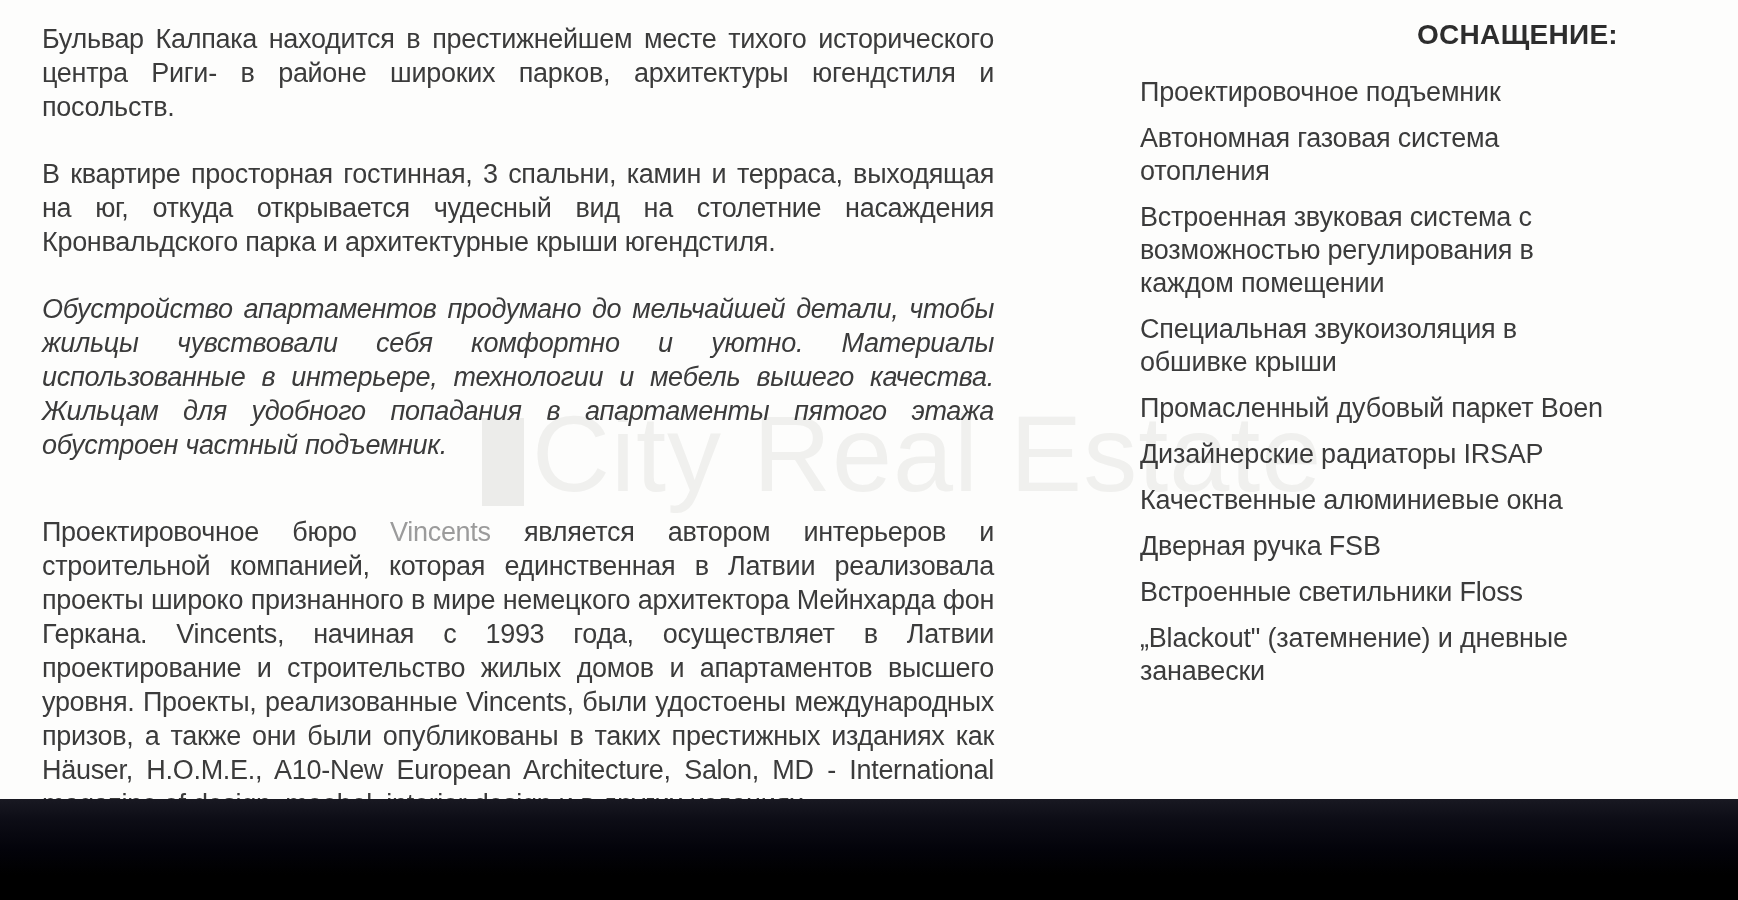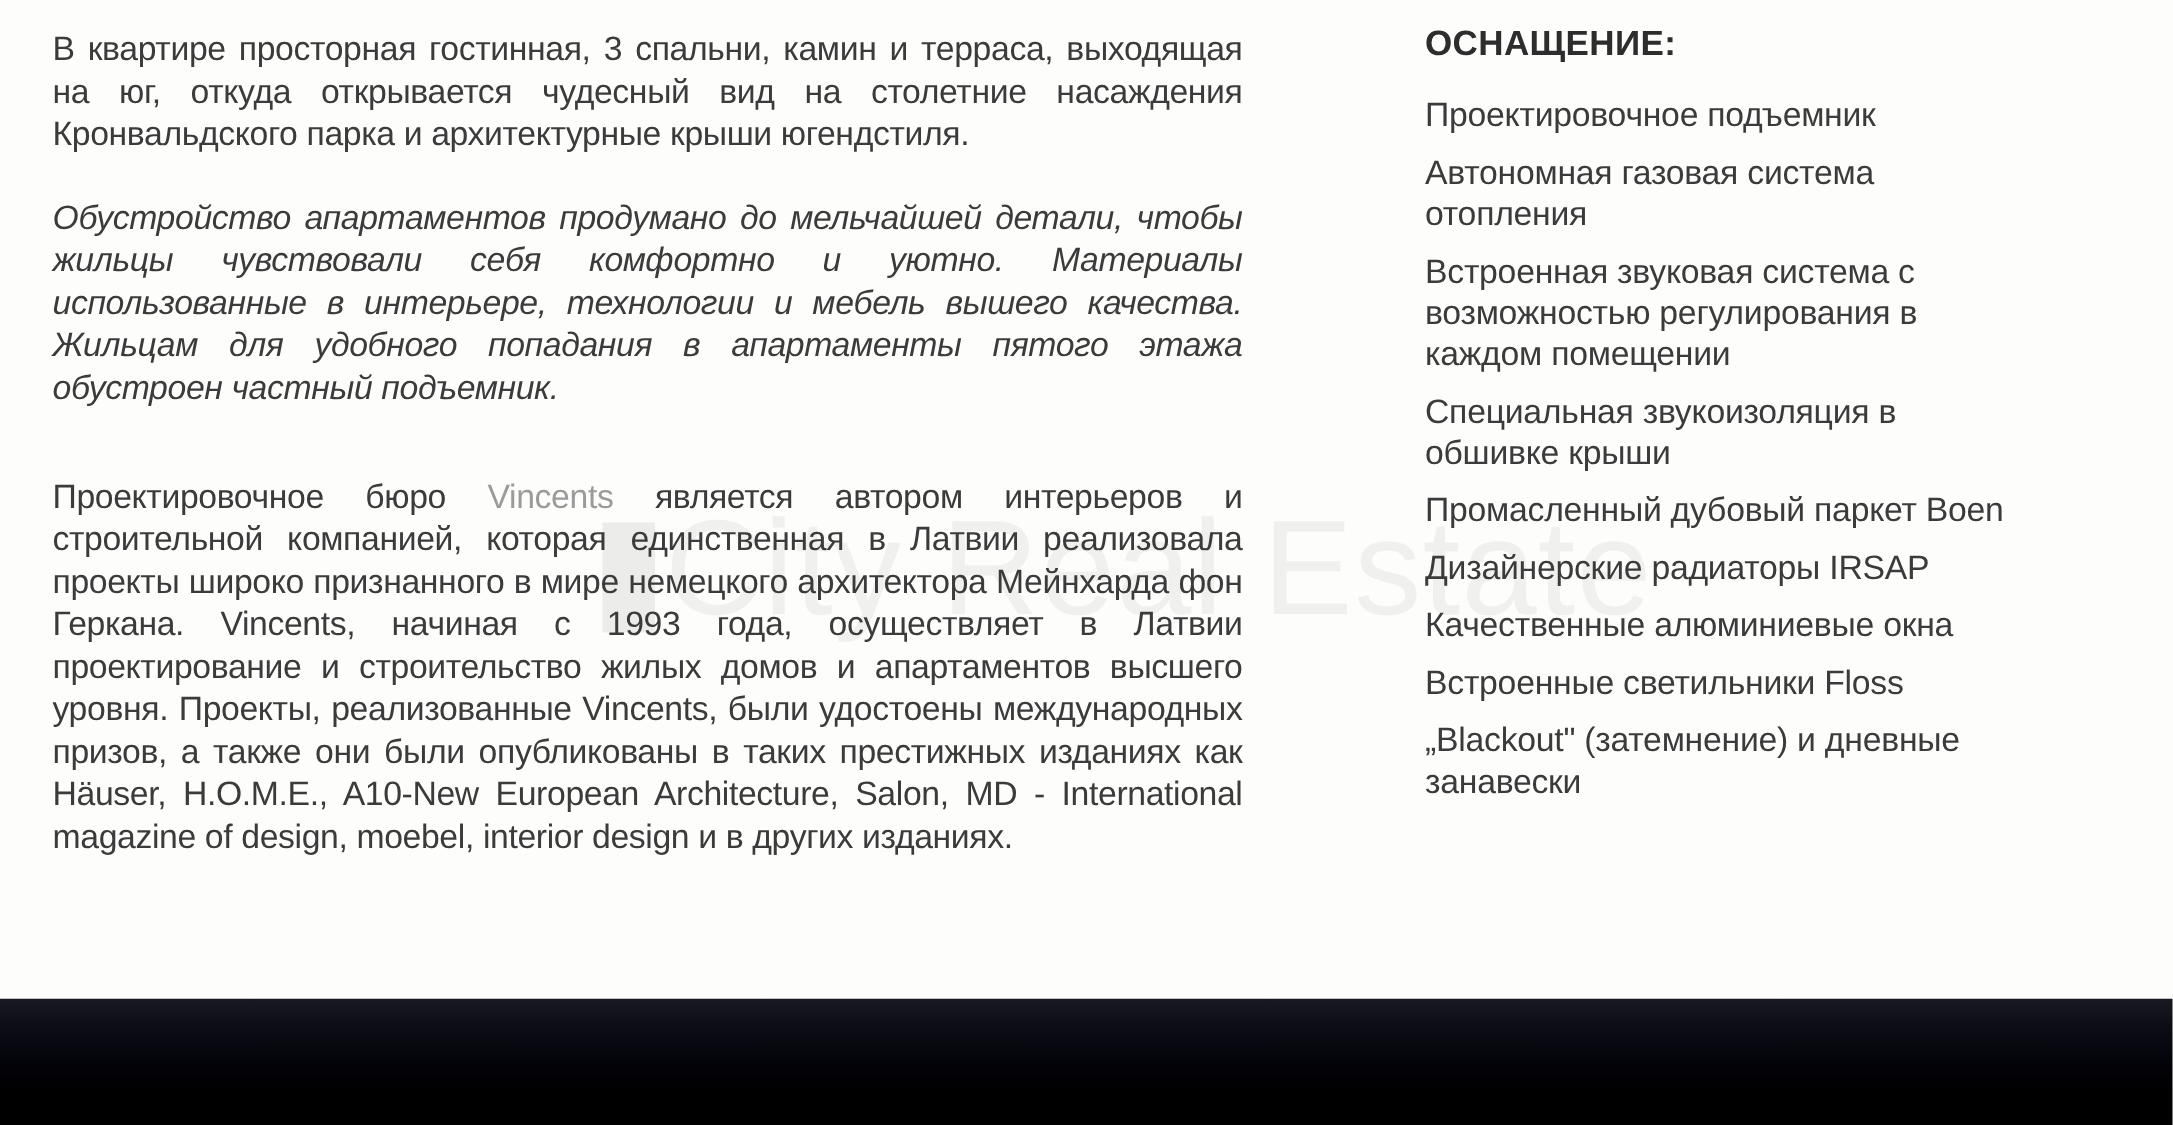--- a/index.html
+++ b/index.html
@@ -36,21 +36,21 @@
   .seg-italic{}
   .seg-muted{color:#9b9b9b;}
 
   
   .right-col{
     position:absolute;left:1140px;top:18px;width:478px;
     color:#3b3b3b;z-index:2;
   }
   .features-heading{
     font-weight:bold;font-size:28px;line-height:34px;
-    color:#2d2d2d;letter-spacing:0.3px;margin-bottom:24px;
+    color:#2d2d2d;letter-spacing:0.3px;margin-bottom:24px;text-align:right;
   }
   .feature-item{font-size:27px;line-height:33px;margin-bottom:13px;letter-spacing:-0.2px;}
 
   
   .bottom-bar{
     position:absolute;left:0;top:799px;width:1738px;height:101px;
     background:linear-gradient(180deg,#191922 0%,#0d0d16 20%,#03030a 50%,#000000 75%,#000000 100%);
     z-index:3;
   }
 </style>
@@ -58,35 +58,37 @@
 <body>
 
 <div class="page">
 
   <div class="watermark">
     <div class="wm-block"></div>
     <div class="wm-text">City Real Estate</div>
   </div>
 
   <div class="left-col" id="description-column">
+      <p><span>Бульвар Калпака находится в престижнейшем месте тихого исторического центра Риги- в районе широких парков, архитектуры югендстиля и посольств.</span></p>
       <p><span>В квартире просторная гостинная, 3 спальни, камин и терраса, выходящая на юг, откуда открывается чудесный вид на столетние насаждения Кронвальдского парка и архитектурные крыши югендстиля.</span></p>
       <p class="gap-large"><span>Обустройство апартаментов продумано до мельчайшей детали, чтобы жильцы чувствовали себя комфортно и уютно. Материалы использованные в интерьере, технологии и мебель вышего качества. Жильцам для удобного попадания в апартаменты пятого этажа обустроен частный подъемник.</span></p>
       <p><span>Проектировочное бюро </span><span class="seg-italic seg-muted">Vincents</span><span> является автором интерьеров и строительной компанией, которая единственная в Латвии реализовала проекты широко признанного в мире немецкого архитектора Мейнхарда фон Геркана. </span><span class="seg-italic">Vincents</span><span>, начиная с 1993 года, осуществляет в Латвии проектирование и строительство жилых домов и апартаментов высшего уровня. Проекты, реализованные </span><span class="seg-italic">Vincents</span><span>, были удостоены международных призов, а также они были опубликованы в таких престижных изданиях как Häuser, H.O.M.E., A10-New European Architecture, Salon, MD - International magazine of design, moebel, interior design и в других изданиях.</span></p>
     </div>
 
   <div class="right-col">
     <div class="features-heading">ОСНАЩЕНИЕ:</div>
     <div id="features-list">
         <div class="feature-item"><span>Проектировочное подъемник</span></div>
         <div class="feature-item"><span>Автономная газовая система отопления</span></div>
         <div class="feature-item"><span>Встроенная звуковая система с возможностью регулирования в каждом помещении</span></div>
         <div class="feature-item"><span>Специальная звукоизоляция в обшивке крыши</span></div>
         <div class="feature-item"><span>Промасленный дубовый паркет </span><span class="seg-italic">Boen</span></div>
         <div class="feature-item"><span>Дизайнерские радиаторы </span><span class="seg-italic">IRSAP</span></div>
         <div class="feature-item"><span>Качественные алюминиевые окна</span></div>
+        <div class="feature-item"><span>Дверная ручка </span><span class="seg-italic">FSB</span></div>
         <div class="feature-item"><span>Встроенные светильники </span><span class="seg-italic">Floss</span></div>
         <div class="feature-item"><span>„Blackout" (затемнение) и дневные занавески</span></div>
       </div>
   </div>
 
   <div class="bottom-bar"></div>
 
 </div>
 
 </body></html>

